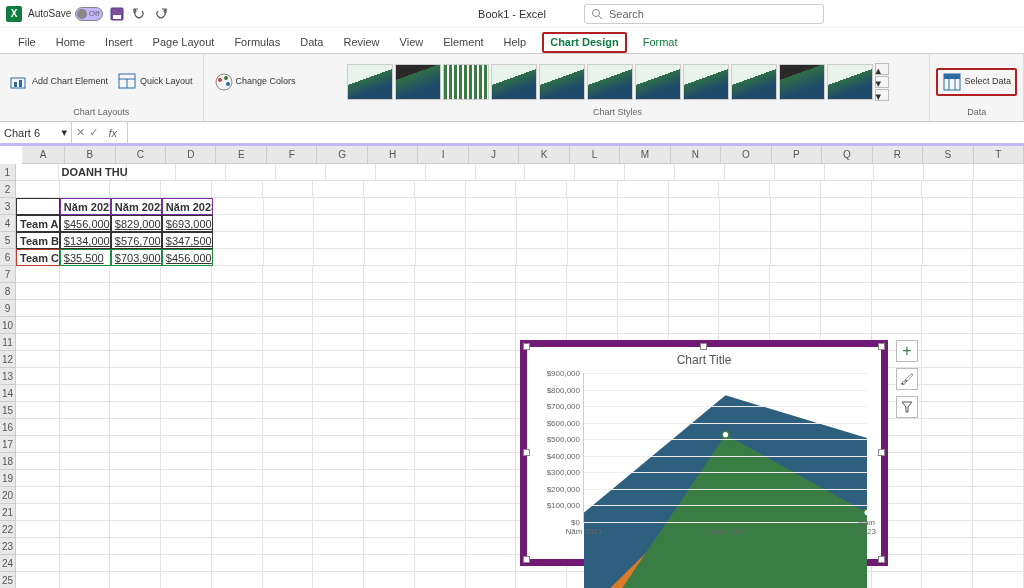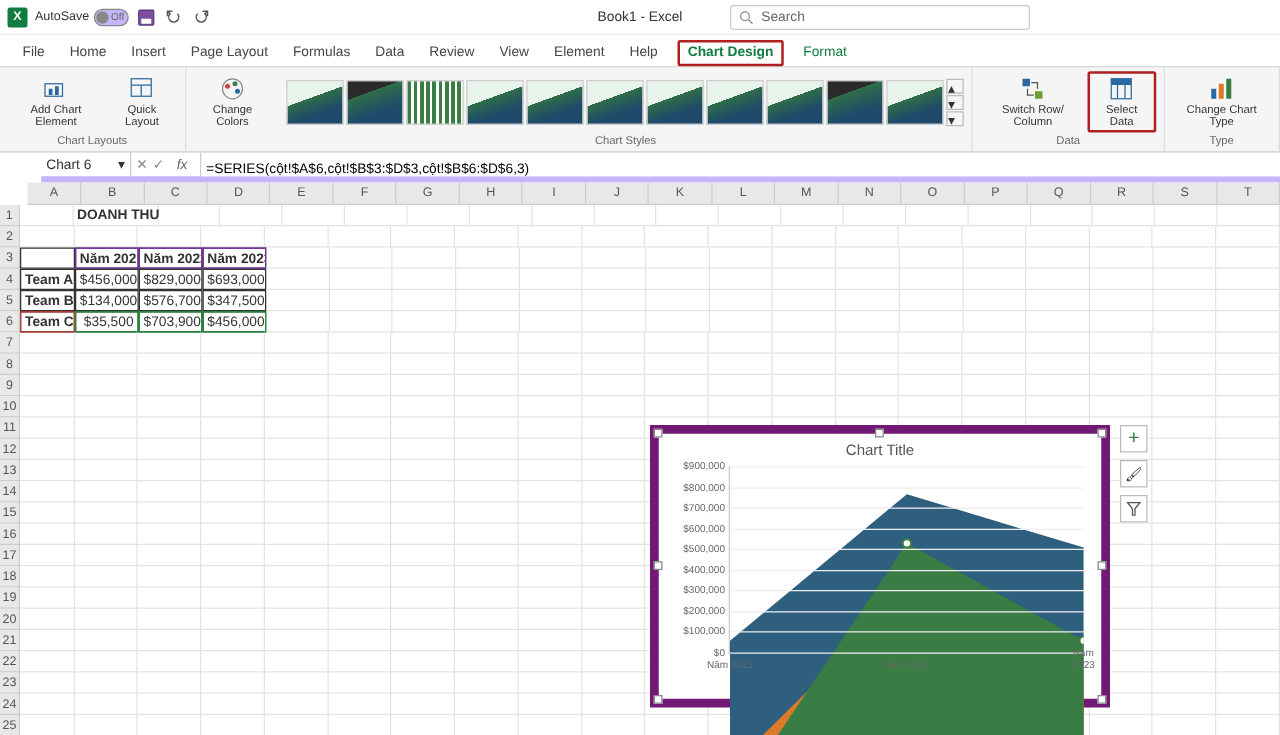--- a/index.html
+++ b/index.html
@@ -20,43 +20,43 @@
   .ribbon-tabs { display: flex; gap: 12px; padding: 4px 14px 0 14px; border-bottom: 1px solid #ccc; background: #fff; height: 26px; }
   .ribbon-tab { font-size: 11px; padding: 4px 4px; cursor: pointer; color: #444; }
   .ribbon-tab.active { color: #0f7b3e; border: 2px solid #b02020; border-radius: 2px; padding: 2px 6px; font-weight: 600; }
   .ribbon-tab.ctx { color: #0f7b3e; }
 
   
   .ribbon { display: flex; background: #f5f5f5; border-bottom: 1px solid #ccc; height: 68px; }
   .ribbon-group { display: flex; flex-direction: column; align-items: center; padding: 2px 6px; border-right: 1px solid #ddd; }
   .ribbon-group-row { display: flex; gap: 2px; flex: 1; align-items: center; }
   .ribbon-group-lbl { font-size: 9px; color: #666; text-align: right; padding-bottom: 2px; }
-  .rbtn { display: flex; flex-direction: column; align-items: center; gap: 2px; padding: 2px 4px; cursor: pointer; font-size: 9px; line-height: 1.1; text-align: center; }
+  .rbtn { display: flex; flex-direction: row; align-items: center; gap: 2px; padding: 2px 4px; cursor: pointer; font-size: 9px; line-height: 1.1; text-align: center; }
   .rbtn .ic { width: 20px; height: 20px; }
   .style-thumb { width: 46px; height: 36px; border: 1px solid #ccc; background: linear-gradient(160deg, #e8f3ec 40%, #2e6e47 40%, #1f4a6a 70%); cursor: pointer; }
   .hl { border: 2px solid #b02020; border-radius: 2px; }
 
   
-  .formula-bar { display: flex; align-items: flex-end; border-bottom: 5px solid #c4b5fd; height: 24px; margin-left: 33px; }
+  .formula-bar { display: flex; align-items: center; border-bottom: 3px solid #c4b5fd; height: 24px; }
   .name-box { width: 72px; border-right: 1px solid #ccc; padding: 0 4px; font-size: 11px; height: 100%; display: flex; align-items: center; justify-content: space-between; }
   .fx { padding: 0 6px; font-style: italic; color: #666; }
   .formula-inp { flex: 1; border: none; outline: none; font-size: 11px; padding: 0 4px; }
 
   
   .grid { position: relative; }
   .col-headers { display: flex; height: 18px; background: #e8e8e8; border-bottom: 1px solid #ccc; margin-left: 22px; }
   .col-h { width: 68px; text-align: center; font-size: 10px; border-right: 1px solid #ccc; line-height: 18px; color: #555; }
   .col-h.first { width: 58px; }
   .row { display: flex; height: 17px; }
   .row-h { width: 22px; background: #e8e8e8; border-right: 1px solid #ccc; border-bottom: 1px solid #ccc; text-align: center; font-size: 10px; line-height: 17px; color: #555; }
   .cell { width: 68px; border-right: 1px solid #e3e3e3; border-bottom: 1px solid #e3e3e3; font-size: 11px; padding: 0 3px; line-height: 17px; overflow: hidden; white-space: nowrap; }
   .cell.first { width: 58px; }
   .bold { font-weight: bold; }
   .tbord { border: 1px solid #333; }
-  .r { text-align: right; }
+  .r { text-align: left; text-decoration: underline; }
   .sel-range { outline: 1.5px solid #1a8f3c; outline-offset: -1px; }
   .sel-purple { outline: 1.5px solid #7b2da8; outline-offset: -1px; }
   .sel-red { outline: 1.5px solid #c0392b; outline-offset: -1px; }
 
   
   .chart-obj { position: absolute; left: 520px; top: 340px; width: 368px; height: 226px; border: 7px solid #701a75; background: #fff; }
   .chart-handle { width: 7px; height: 7px; border: 1px solid #888; background: #fff; position: absolute; }
   .h-tl { top: -4px; left: -4px; } .h-tr { top: -4px; right: -4px; }
   .h-bl { bottom: -4px; left: -4px; } .h-br { bottom: -4px; right: -4px; }
   .h-tm { top: -4px; left: calc(50% - 4px); } .h-bm { bottom: -4px; left: calc(50% - 4px); }
@@ -182,68 +182,46 @@
         <div style="height:12px;border:1px solid #bbb">▴</div>
         <div style="height:12px;border:1px solid #bbb">▾</div>
         <div style="height:12px;border:1px solid #bbb">▾</div>
       </div>
     </div>
     <div class="ribbon-group-lbl">Chart Styles</div>
   </div>
 
   <div class="ribbon-group">
     <div class="ribbon-group-row">
-      <div class="rbtn">
-        <svg class="ic">
-            <rect x="2" y="2" width="6" height="6" fill="#2b6aa0"></rect>
-            <rect x="12" y="12" width="6" height="6" fill="#6aa02b"></rect>
-            <path d="M9 5 L14 5 L14 10 M11 15 L6 15 L6 10" fill="none" stroke="#555"></path>
-          </svg>
-        <span>Switch Row/ Column</span>
-      </div>
       <div class="rbtn hl">
         <svg class="ic">
             <rect x="2" y="2" width="16" height="16" fill="none" stroke="#2b6aa0"></rect>
             <rect x="2" y="2" width="16" height="5" fill="#2b6aa0"></rect>
             <line x1="7" y1="7" x2="7" y2="18" stroke="#2b6aa0"></line>
             <line x1="13" y1="7" x2="13" y2="18" stroke="#2b6aa0"></line>
           </svg>
         <span>Select Data</span>
       </div>
     </div>
     <div class="ribbon-group-lbl">Data</div>
   </div>
 
-  <div class="ribbon-group">
-    <div class="ribbon-group-row">
-      <div class="rbtn">
-        <svg class="ic">
-            <rect x="2" y="10" width="4" height="8" fill="#2b6aa0"></rect>
-            <rect x="8" y="6" width="4" height="12" fill="#d97b29"></rect>
-            <rect x="14" y="2" width="4" height="16" fill="#3a7d44"></rect>
-          </svg>
-        <span>Change Chart Type</span>
-      </div>
-    </div>
-    <div class="ribbon-group-lbl">Type</div>
-  </div>
 
 </div>
 
 <div class="formula-bar">
   <div class="name-box">
     <span>Chart 6</span>
     <span>▾</span>
   </div>
   <div style="display:flex;border-right:1px solid #ccc;height:100%;align-items:center;padding:0 4px;gap:4px">
     <span style="color:#888">✕</span>
     <span style="color:#888">✓</span>
     <span class="fx">fx</span>
   </div>
-  <input class="formula-inp" value="=SERIES(cột!$A$6,cột!$B$3:$D$3,cột!$B$6:$D$6,3)" style="">
 </div>
 
 <div class="grid">
   <div class="col-headers" id="colhdrs">
       <div class="col-h first">A</div>
       <div class="col-h">B</div>
       <div class="col-h">C</div>
       <div class="col-h">D</div>
       <div class="col-h">E</div>
       <div class="col-h">F</div>

